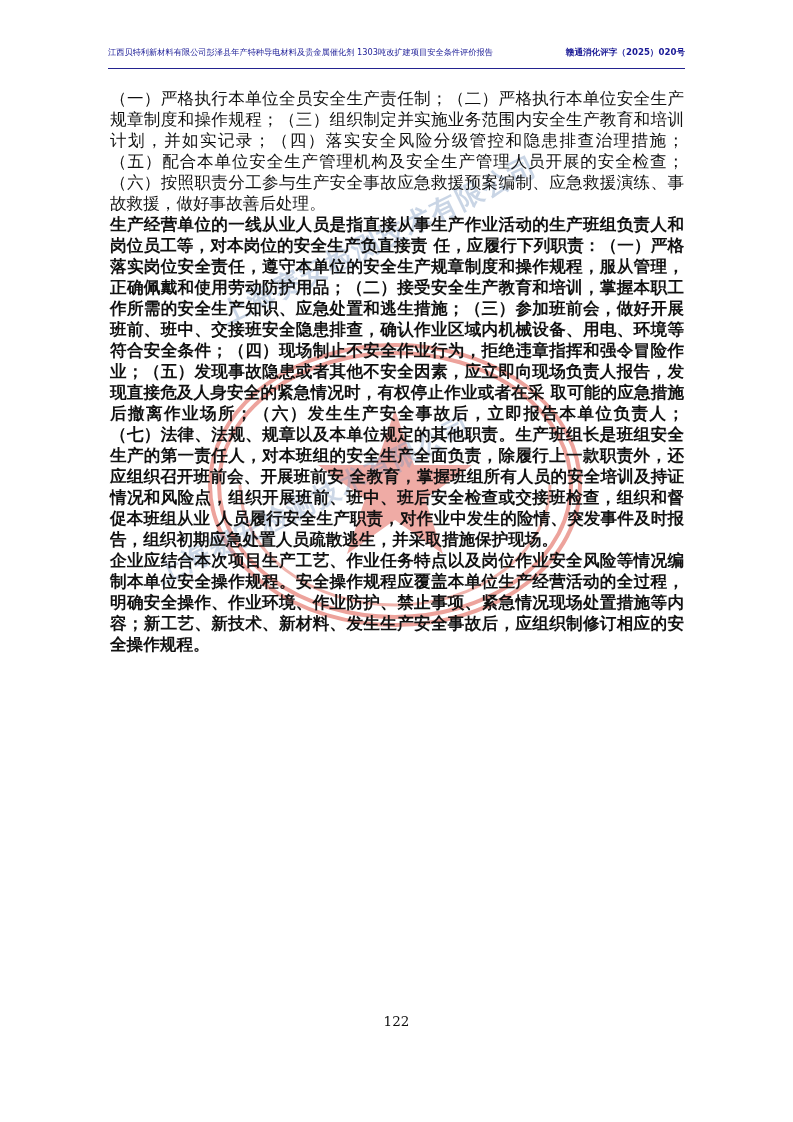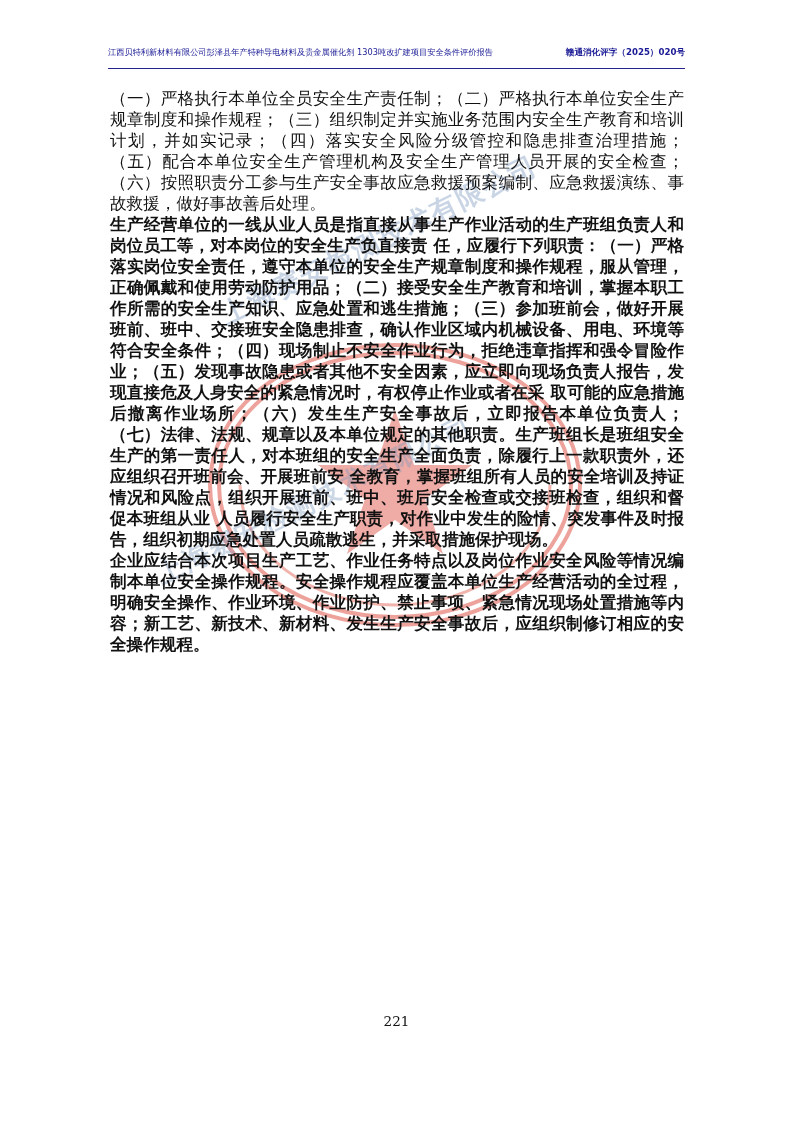--- a/index.html
+++ b/index.html
@@ -155,15 +155,15 @@
 
   <div class="wm-text wm-diag-1">上海赛安检测技术有限公司</div>
   <div class="wm-text wm-diag-2">上海赛安检测技术有限公司</div>
 
   <div class="content">
     <p>（一）严格执行本单位全员安全生产责任制；（二）严格执行本单位安全生产规章制度和操作规程；（三）组织制定并实施业务范围内安全生产教育和培训计划，并如实记录；（四）落实安全风险分级管控和隐患排查治理措施；（五）配合本单位安全生产管理机构及安全生产管理人员开展的安全检查；（六）按照职责分工参与生产安全事故应急救援预案编制、应急救援演练、事故救援，做好事故善后处理。</p>
     <p class="p-indent">生产经营单位的一线从业人员是指直接从事生产作业活动的生产班组负责人和岗位员工等，对本岗位的安全生产负直接责 任，应履行下列职责：（一）严格落实岗位安全责任，遵守本单位的安全生产规章制度和操作规程，服从管理，正确佩戴和使用劳动防护用品；（二）接受安全生产教育和培训，掌握本职工作所需的安全生产知识、应急处置和逃生措施；（三）参加班前会，做好开展班前、班中、交接班安全隐患排查，确认作业区域内机械设备、用电、环境等符合安全条件；（四）现场制止不安全作业行为，拒绝违章指挥和强令冒险作业；（五）发现事故隐患或者其他不安全因素，应立即向现场负责人报告，发现直接危及人身安全的紧急情况时，有权停止作业或者在采 取可能的应急措施后撤离作业场所；（六）发生生产安全事故后，立即报告本单位负责人；（七）法律、法规、规章以及本单位规定的其他职责。生产班组长是班组安全生产的第一责任人，对本班组的安全生产全面负责，除履行上一款职责外，还应组织召开班前会、开展班前安 全教育，掌握班组所有人员的安全培训及持证情况和风险点，组织开展班前、班中、班后安全检查或交接班检查，组织和督促本班组从业 人员履行安全生产职责，对作业中发生的险情、突发事件及时报告，组织初期应急处置人员疏散逃生，并采取措施保护现场。</p>
     <p class="p-indent">企业应结合本次项目生产工艺、作业任务特点以及岗位作业安全风险等情况编制本单位安全操作规程。安全操作规程应覆盖本单位生产经营活动的全过程，明确安全操作、作业环境、作业防护、禁止事项、紧急情况现场处置措施等内容；新工艺、新技术、新材料、发生生产安全事故后，应组织制修订相应的安全操作规程。</p>
   </div>
 
-  <div class="page-number">221</div>
+  <div class="page-number">122</div>
 
 </div>
 
 </body></html>

